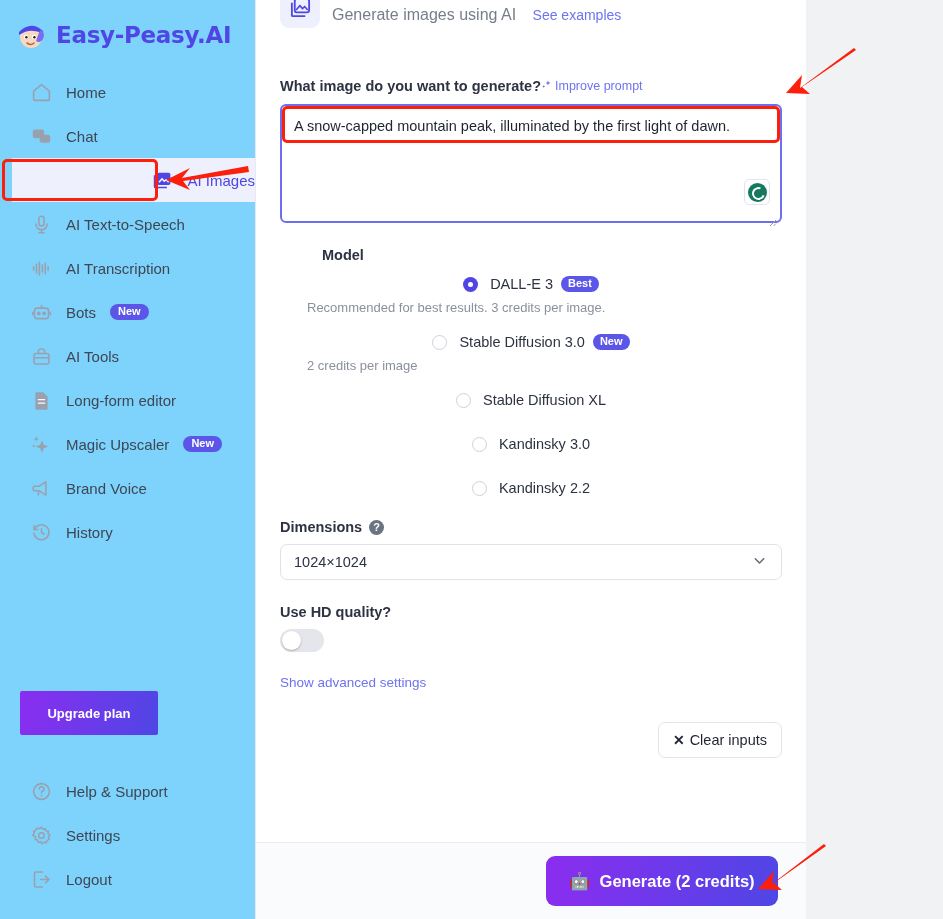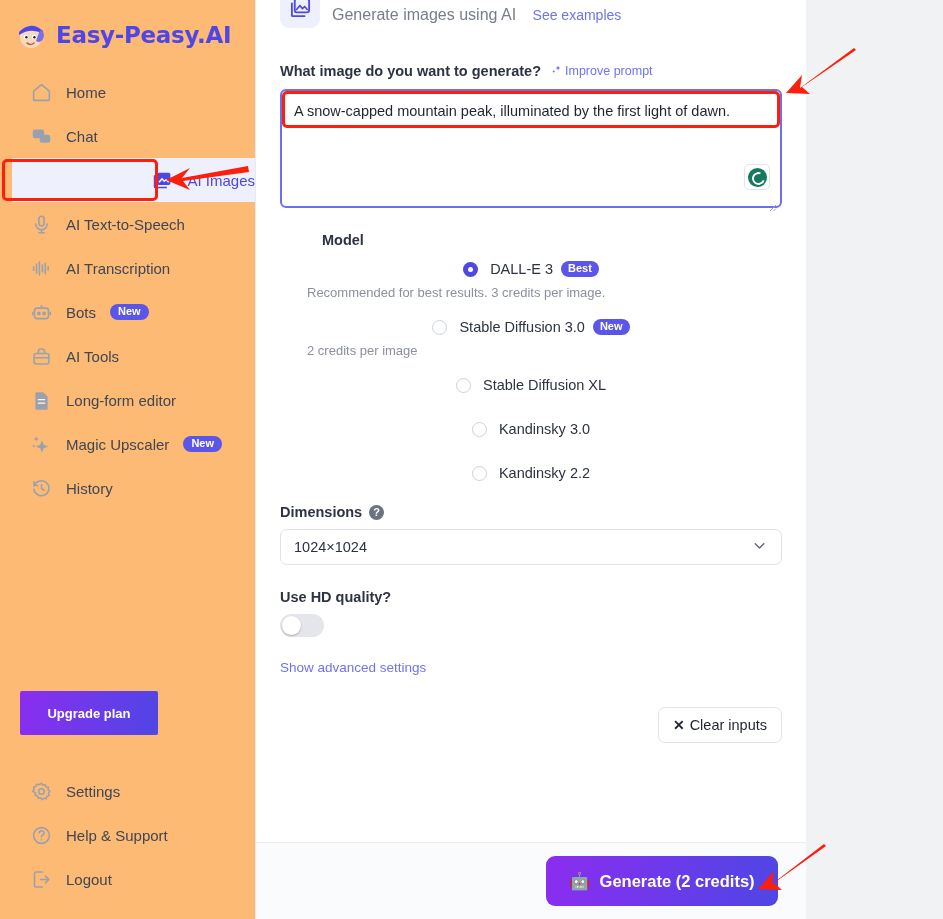--- a/index.html
+++ b/index.html
@@ -7,21 +7,21 @@
     width: 943px; height: 919px;
     font-family: "Liberation Sans", sans-serif;
     background: #f1f2f4;
     overflow: hidden;
   }
   .app { display: flex; width: 943px; height: 919px; position: relative; }
 
   
   .sidebar {
     width: 256px; height: 919px;
-    background: #fdba74;
+    background: #7dd3fc;
     border-right: 1px solid #e8e9ee;
     display: flex; flex-direction: column;
     position: relative; flex: 0 0 256px;
   }
   .brand {
     display: flex; align-items: center; gap: 8px;
     padding: 18px 0 10px 14px;
   }
   .brand-mascot { width: 34px; height: 34px; position: relative; flex: 0 0 34px; }
   .brand-name {
@@ -68,21 +68,21 @@
   .page-head { display: flex; align-items: flex-start; gap: 12px; padding-top: 0; height: 46px; }
   .head-icon {
     width: 40px; height: 40px; border-radius: 9px; background: #eef0fd;
     display: flex; align-items: center; justify-content: center;
     color: #4f46e5; flex: 0 0 40px; margin-top: -12px;
   }
   .head-texts { padding-top: 6px; }
   .head-sub { font-size: 16px; color: #767d8c; display: inline-block; }
   .head-link { font-size: 14px; color: #6e73f0; margin-left: 12px; cursor: pointer; }
 
-  .field-label-row { display: flex; align-items: center; gap: 10px; margin-top: 17px; }
+  .field-label-row { display: flex; align-items: center; margin-top: 32px; }
   .field-label { font-size: 14.5px; color: #2d3342; font-weight: 600; }
   .improve-link { font-size: 12.5px; color: #6e73f0; display: flex; align-items: center; gap: 2px; cursor: pointer; }
 
   .prompt-wrap { position: relative; margin-top: 10px; }
   .prompt-box {
     width: 502px; height: 119px; border: 2px solid #6d6ef0; border-radius: 6px;
     background: #fff; padding: 10px 12px; font-size: 14.5px; color: #1f2430;
     font-family: "Liberation Sans", sans-serif; resize: none; outline: none;
     line-height: 1.4;
   }
@@ -286,56 +286,65 @@
           <svg viewBox="0 0 24 24" width="21" height="21" fill="currentColor">
               <path d="M12.5 7l2 5.2 5.2 2-5.2 2-2 5.2-2-5.2-5.2-2 5.2-2z"></path>
               <path d="M6 2.5l.9 2.3 2.3.9-2.3.9L6 8.9l-.9-2.3-2.3-.9 2.3-.9z"></path>
               <path d="M3.2 11.5l.6 1.5 1.5.6-1.5.6-.6 1.5-.6-1.5-1.5-.6 1.5-.6z"></path>
             </svg>
         </span>
         <span class="nav-label">Magic Upscaler</span>
         <span class="pill-new">New</span>
       </div>
 
+      <div class="nav-item">
+        <span class="nav-ico">
+          <svg viewBox="0 0 24 24" width="21" height="21" fill="none" stroke="currentColor" stroke-width="1.8" stroke-linejoin="round">
+              <path d="M4 9.5h5l8-5v15l-8-5H4a1.5 1.5 0 0 1-1.5-1.5v-2A1.5 1.5 0 0 1 4 9.5z"></path>
+              <path d="M8.5 14.5v5.5"></path>
+            </svg>
+        </span>
+        <span class="nav-label">Brand Voice</span>
+      </div>
 
       <div class="nav-item">
         <span class="nav-ico">
           <svg viewBox="0 0 24 24" width="21" height="21" fill="none" stroke="currentColor" stroke-width="1.8" stroke-linecap="round" stroke-linejoin="round">
               <path d="M3.5 8.5V4.2M3.5 8.5h4.3"></path>
               <path d="M3.8 8.8A8.6 8.6 0 1 1 3.4 13"></path>
               <path d="M12 7.8V12l3 2"></path>
             </svg>
         </span>
         <span class="nav-label">History</span>
       </div>
     </nav>
 
     <div class="upgrade-wrap">
       <button class="upgrade-btn">Upgrade plan</button>
     </div>
 
     <div class="bottom-nav">
       <div class="nav-item">
         <span class="nav-ico">
-          <svg viewBox="0 0 24 24" width="21" height="21" fill="none" stroke="currentColor" stroke-width="1.7">
-              <circle cx="12" cy="12" r="3.2"></circle>
-              <path d="M12 2.6l1.6 2.2 2.6-.6 1 2.5 2.6.6-.3 2.7 2 1.8-1.6 2.2.9 2.5-2.5 1-.9 2.6-2.7-.4-2 1.7-1.7-2.1-2.6.5-.9-2.5-2.6-.7.4-2.7L2 11.9l1.7-2.1-.8-2.6 2.6-.9.8-2.6 2.7.5z"></path>
-            </svg>
-        </span>
-        <span class="nav-label">Settings</span>
-      </div>
-      <div class="nav-item">
-        <span class="nav-ico">
           <svg viewBox="0 0 24 24" width="21" height="21" fill="none" stroke="currentColor" stroke-width="1.8" stroke-linecap="round">
               <circle cx="12" cy="12" r="9"></circle>
               <path d="M9.4 9.2a2.7 2.7 0 1 1 3.4 2.6c-.6.2-.9.8-.9 1.4v.5"></path>
               <circle cx="12" cy="16.8" r="1" fill="currentColor" stroke="none"></circle>
             </svg>
         </span>
         <span class="nav-label">Help &amp; Support</span>
+      </div>
+      <div class="nav-item">
+        <span class="nav-ico">
+          <svg viewBox="0 0 24 24" width="21" height="21" fill="none" stroke="currentColor" stroke-width="1.7">
+              <circle cx="12" cy="12" r="3.2"></circle>
+              <path d="M12 2.6l1.6 2.2 2.6-.6 1 2.5 2.6.6-.3 2.7 2 1.8-1.6 2.2.9 2.5-2.5 1-.9 2.6-2.7-.4-2 1.7-1.7-2.1-2.6.5-.9-2.5-2.6-.7.4-2.7L2 11.9l1.7-2.1-.8-2.6 2.6-.9.8-2.6 2.7.5z"></path>
+            </svg>
+        </span>
+        <span class="nav-label">Settings</span>
       </div>
       <div class="nav-item">
         <span class="nav-ico">
           <svg viewBox="0 0 24 24" width="21" height="21" fill="none" stroke="currentColor" stroke-width="1.8" stroke-linecap="round" stroke-linejoin="round">
               <path d="M13 3.5H5.5A1.5 1.5 0 0 0 4 5v14a1.5 1.5 0 0 0 1.5 1.5H13"></path>
               <path d="M16.5 8.2 20.5 12l-4 3.8M20 12h-9"></path>
             </svg>
         </span>
         <span class="nav-label">Logout</span>
       </div>

